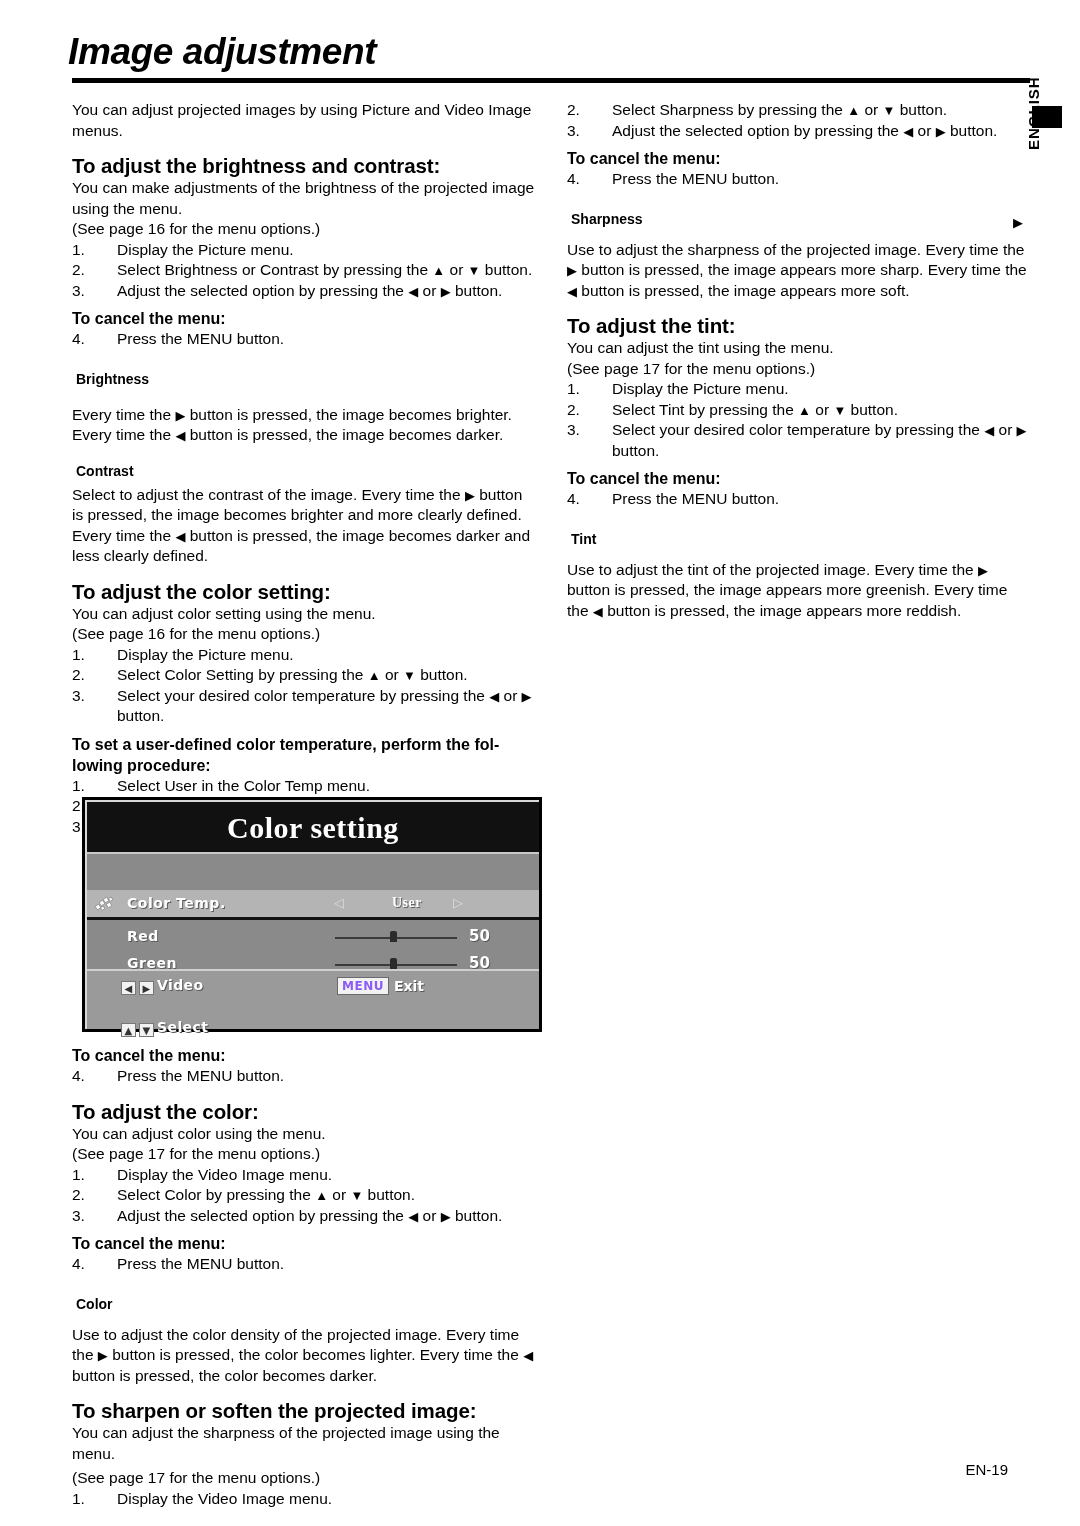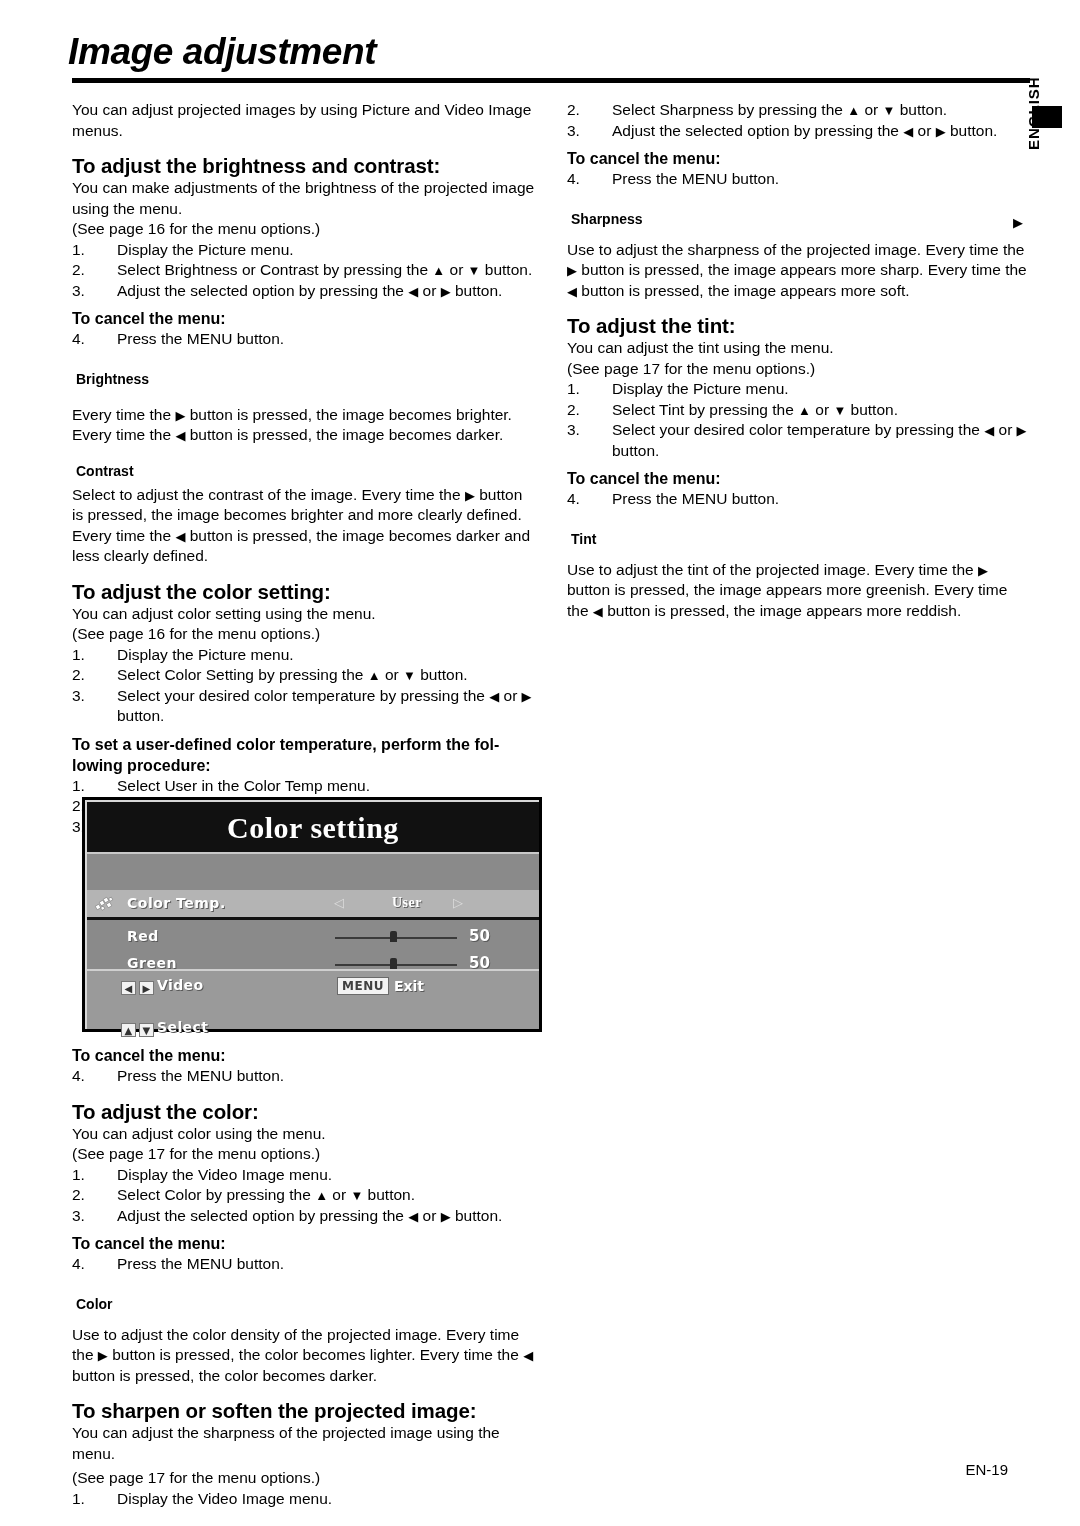--- a/index.html
+++ b/index.html
@@ -302,21 +302,21 @@
     font-family: "DejaVu Sans", sans-serif;
     font-size: 14px;
     font-weight: bold;
     color: #ffffff;
     text-shadow: 1px 1px 0 #5a5a5a;
     white-space: nowrap;
   }
   .menu-box {
     display: inline-block;
     background: #f2f2f2;
-    color: #404040;
+    color: #8b5cf6;
     font-size: 12px;
     font-weight: bold;
     padding: 1px 4px;
     letter-spacing: 0.5px;
     text-shadow: none;
     border: 1px solid #6a6a6a;
     margin-right: 5px;
     vertical-align: 1px;
   }
 

